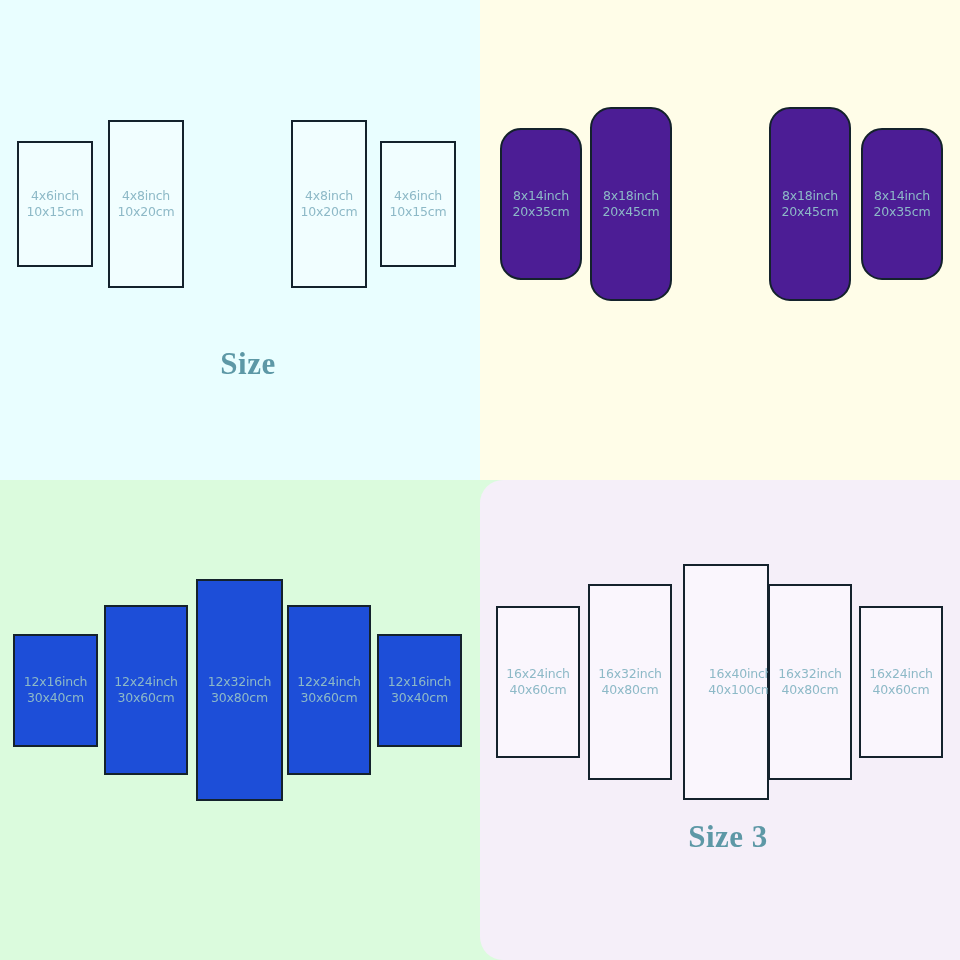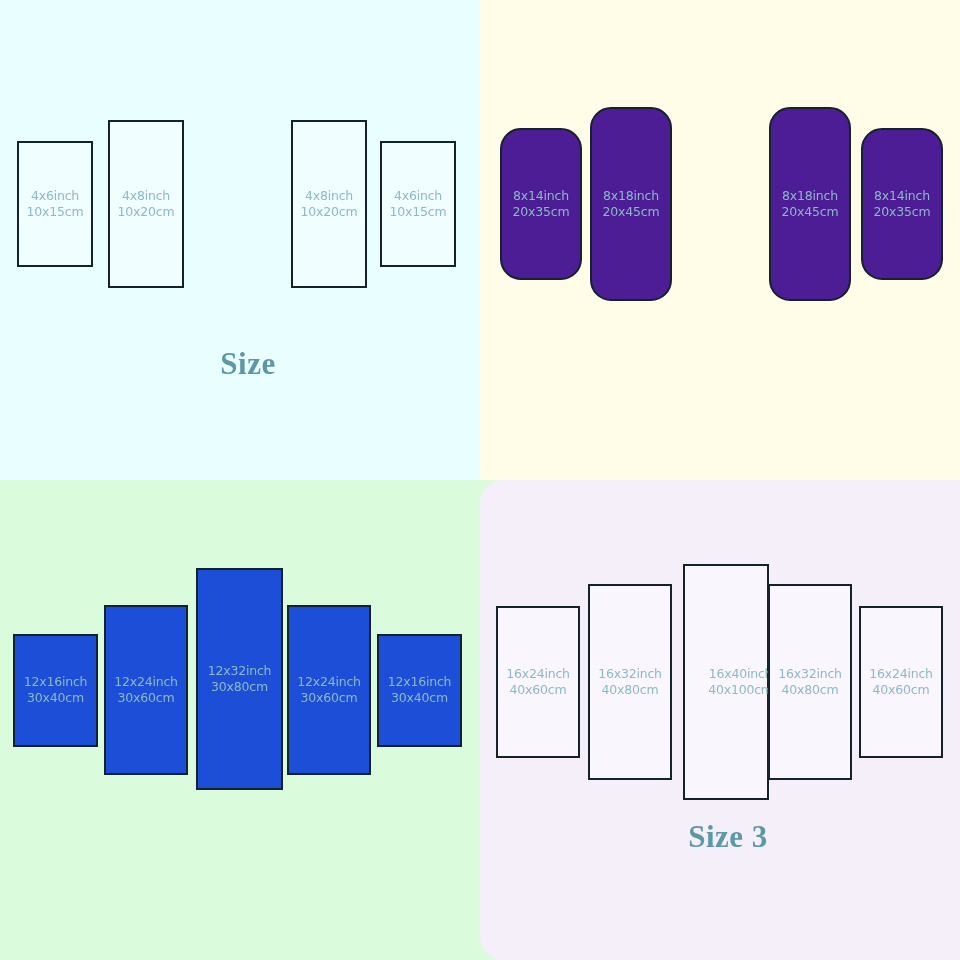--- a/index.html
+++ b/index.html
@@ -125,21 +125,21 @@
   </div>
 
   <div class="quadrant" id="quad-2">
     <div class="panel-group">
         <div class="panel" style="left: 13px; width: 85px; height: 113px; top: 153.5px;">
           <div class="panel-label"><span>12x16inch</span><span class="line2">30x40cm</span></div>
         </div>
         <div class="panel" style="left: 104px; width: 84px; height: 170px; top: 125px;">
           <div class="panel-label"><span>12x24inch</span><span class="line2">30x60cm</span></div>
         </div>
-        <div class="panel" style="left: 196px; width: 87px; height: 222px; top: 88px;">
+        <div class="panel" style="left: 196px; width: 87px; height: 222px; top: 99px;">
           <div class="panel-label"><span>12x32inch</span><span class="line2">30x80cm</span></div>
         </div>
         <div class="panel" style="left: 287px; width: 84px; height: 170px; top: 125px;">
           <div class="panel-label"><span>12x24inch</span><span class="line2">30x60cm</span></div>
         </div>
         <div class="panel" style="left: 377px; width: 85px; height: 113px; top: 153.5px;">
           <div class="panel-label"><span>12x16inch</span><span class="line2">30x40cm</span></div>
         </div>
       </div>
   </div>

